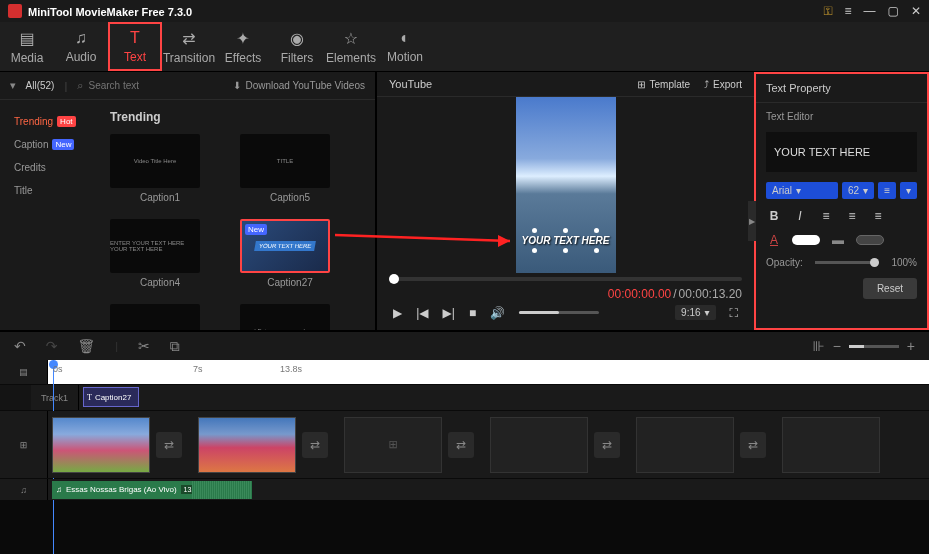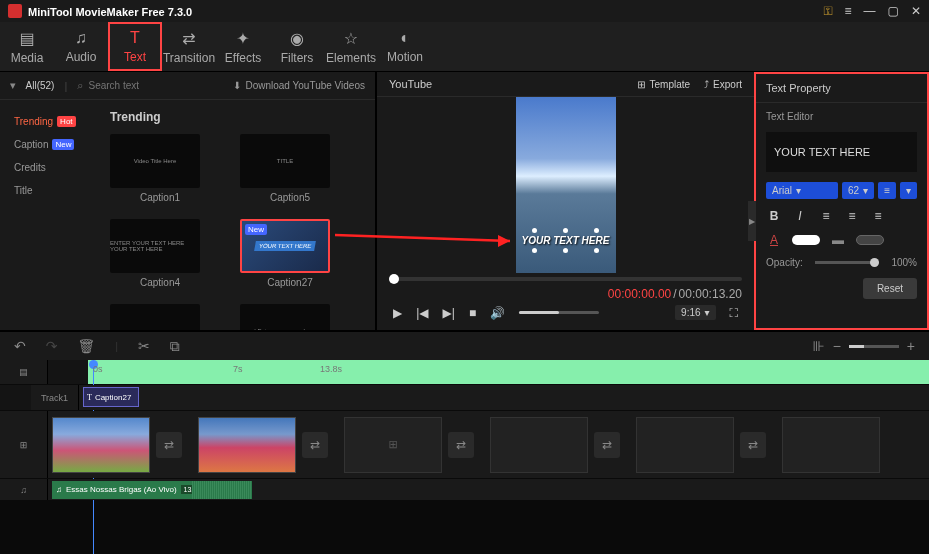--- a/index.html
+++ b/index.html
@@ -80,21 +80,21 @@
 .op-thumb { position: absolute; right: 0; top: -3px; width: 9px; height: 9px; background: #ccc; border-radius: 50%; }
 .reset-btn { background: #3a3a3a; color: #ccc; padding: 5px 14px; font-size: 10px; border-radius: 3px; align-self: flex-end; cursor: pointer; margin-left: 18px; }
 .edit-bar { height: 30px; background: #1a1a1a; border-top: 2px solid #000; display: flex; align-items: center; padding: 0 14px; gap: 20px; }
 .edit-icon { color: #888; cursor: pointer; font-size: 14px; }
 .zoom-group { margin-left: auto; display: flex; align-items: center; gap: 8px; }
 .zoom-slider { width: 50px; height: 3px; background: #555; position: relative; }
 .zoom-slider::after { content: ''; position: absolute; left: 0; width: 30%; height: 100%; background: #ccc; }
 .timeline { background: #141414; display: flex; flex-direction: column; }
 .ruler-row { display: flex; height: 24px; }
 .track-head { width: 48px; background: #1a1a1a; display: flex; align-items: center; justify-content: center; font-size: 9px; color: #888; border-right: 1px solid #000; }
-.ruler { flex: 1; position: relative; background: #86efac; margin-left: 40px; }
+.ruler { flex: 1; position: relative; background: #ffffff; }
 .tick-label { position: absolute; top: 4px; color: #777; font-size: 9px; }
 .playhead { position: absolute; top: 0; bottom: -170px; width: 1px; background: #4488ff; left: 5px; }
 .playhead::before { content: ''; position: absolute; top: 0; left: -4px; width: 9px; height: 9px; background: #4488ff; border-radius: 50%; }
 .track-row { display: flex; height: 26px; border-top: 1px solid #0a0a0a; padding-left: 31px; }
 .track-body { flex: 1; position: relative; background: #1a1a1a; }
 .caption-clip { position: absolute; left: 4px; top: 2px; height: 20px; width: 56px; background: #2a2a5a; border: 1px solid #6666cc; display: flex; align-items: center; gap: 3px; padding: 0 3px; font-size: 8px; color: #fff; }
 .video-track-row { display: flex; height: 68px; border-top: 1px solid #0a0a0a; }
 .video-track-body { flex: 1; position: relative; background: #1a1a1a; display: flex; align-items: center; gap: 0; padding-left: 4px; }
 .clip-group { display: flex; align-items: center; }
 .video-clip { width: 98px; height: 56px; background: linear-gradient(to bottom, #5588cc 0%, #88aadd 30%, #cc5577 60%, #77aa44 100%); border: 1px solid #444; }

